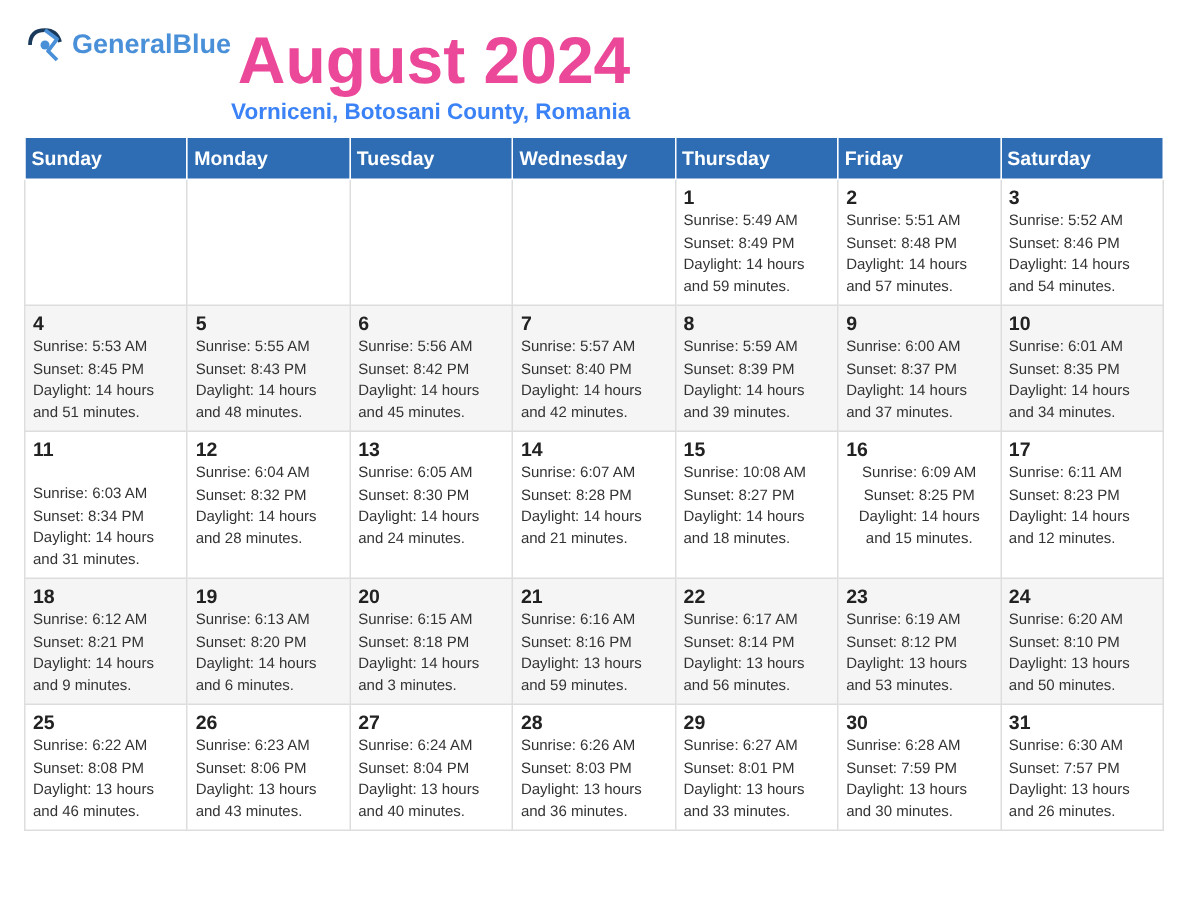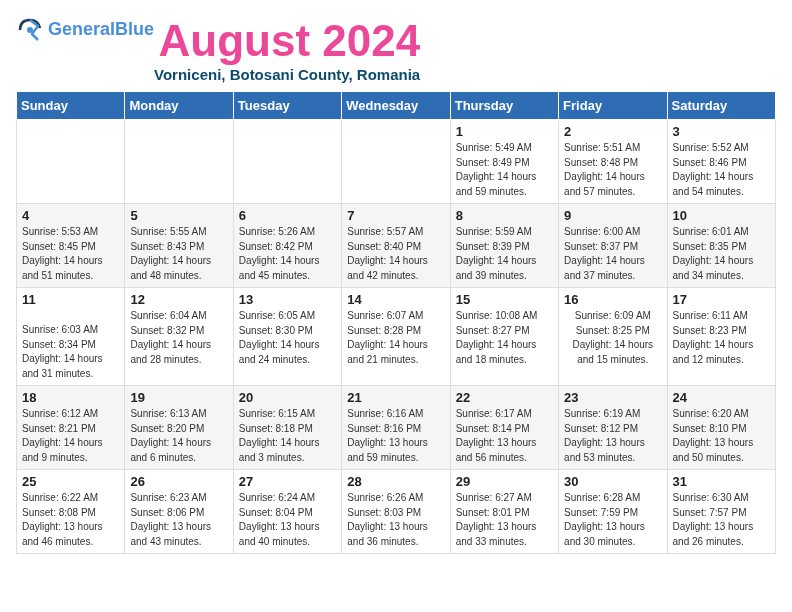--- a/index.html
+++ b/index.html
@@ -36,21 +36,21 @@
     .title-area {
       text-align: right;
     }
     .month-year {
       font-size: 44px;
       font-weight: bold;
       color: #ec4899;
     }
     .location {
       font-size: 15px;
-      color: #0c4a6e;
+      color: #3b82f6;
       font-weight: 600;
     }
     table {
       width: 100%;
       border-collapse: collapse;
     }
     th {
       background-color: #2e6db4;
       color: #fff;
       font-size: 13px;
@@ -158,21 +158,21 @@
         </td>
         <td>
           <span class="day-num">5</span>
           <div class="day-info" style="white-space: pre-line;">Sunrise: 5:55 AM
 Sunset: 8:43 PM
 Daylight: 14 hours
 and 48 minutes.</div>
         </td>
         <td>
           <span class="day-num">6</span>
-          <div class="day-info" style="white-space: pre-line;">Sunrise: 5:26 AM
+          <div class="day-info" style="white-space: pre-line;">Sunrise: 5:56 AM
 Sunset: 8:42 PM
 Daylight: 14 hours
 and 45 minutes.</div>
         </td>
         <td>
           <span class="day-num">7</span>
           <div class="day-info" style="white-space: pre-line;">Sunrise: 5:57 AM
 Sunset: 8:40 PM
 Daylight: 14 hours
 and 42 minutes.</div>

